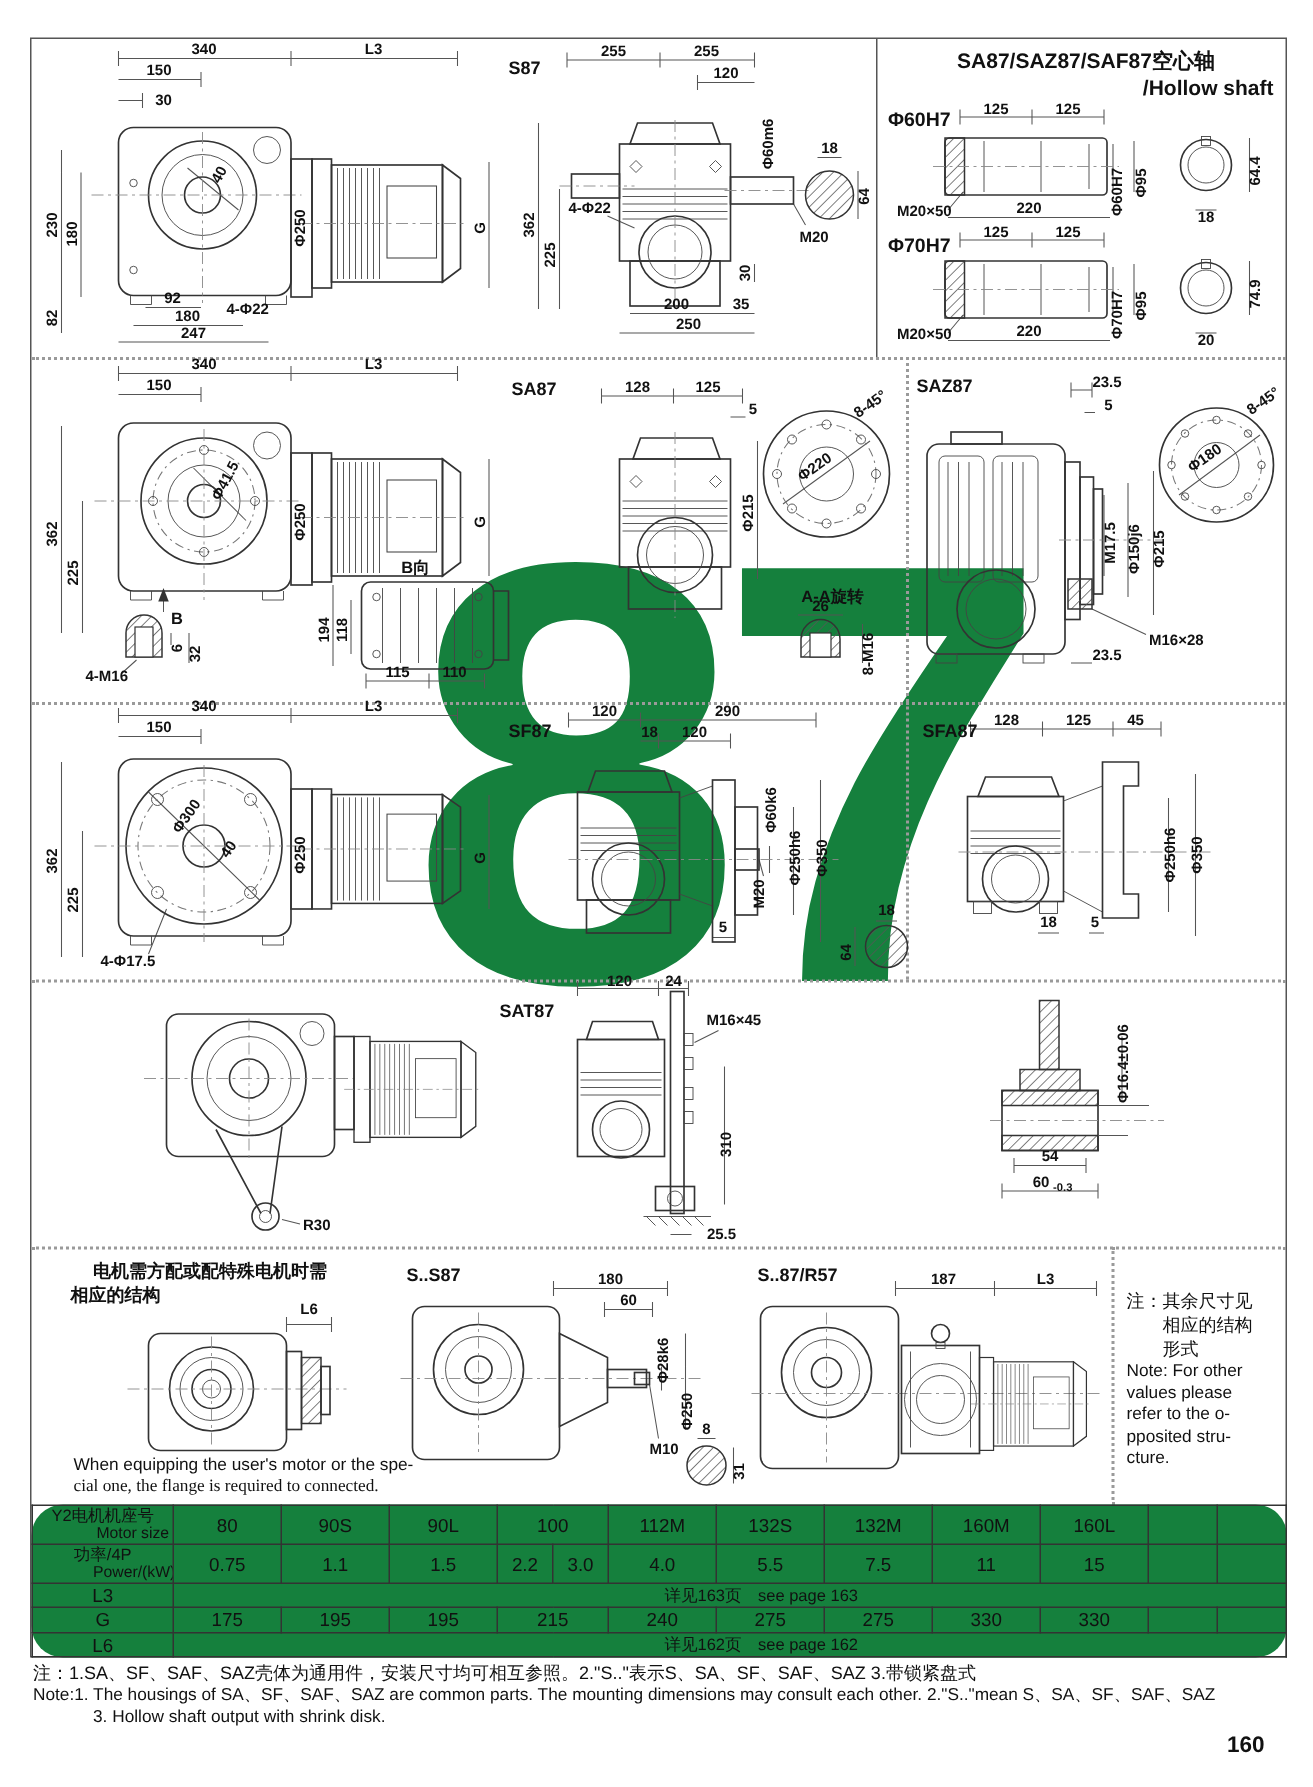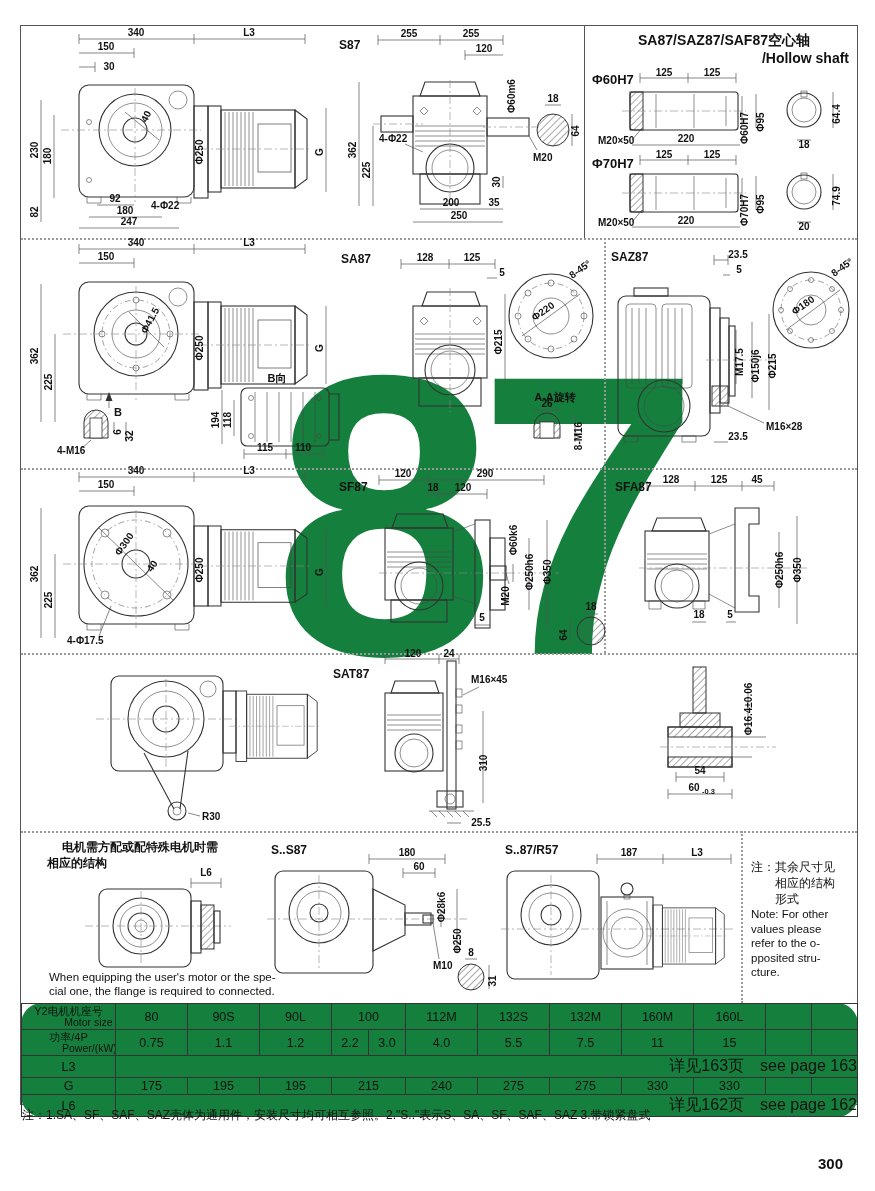--- a/index.html
+++ b/index.html
@@ -27,21 +27,21 @@
   text.dt{font:700 11px "Liberation Sans",sans-serif;fill:#111;text-anchor:middle;}
   text.ds{font:600 7.5px "Liberation Sans",sans-serif;fill:#111;text-anchor:start;}
   
   #dimtable{position:absolute;left:0;top:977px;width:836px;height:101px;border-collapse:collapse;
             table-layout:fixed;z-index:3;background:#15803d;border-radius:21px;}
   #dimtable td{border:1.4px solid #333;text-align:center;font-size:12.5px;padding:0;overflow:hidden;}
   #dimtable .lbl{font-size:12.5px;}
   #dimtable .two{line-height:11px;}
   #dimtable .two .cn{font-size:11px;}
   #dimtable .two .en{font-size:10.5px;margin-left:40px;}
-  #dimtable .long{text-align:right;padding-left:42px;font-size:16px;}
+  #dimtable .long{text-align:center;padding-left:42px;font-size:11px;}
   #notesblk{position:absolute;left:22px;top:1107px;width:840px;z-index:3;}
   #notesblk div{white-space:nowrap;}
   .n-cn{font-size:12px;line-height:16px;}
   .n-en{font-size:11.5px;line-height:15px;}
   .n-en3{font-size:11.5px;line-height:15px;padding-left:40px;}
   #pageno{position:absolute;left:818px;top:1155px;font-size:15px;font-weight:600;}
   .notecol div{font-size:12px;line-height:16px;white-space:nowrap;}
   .notecol .en{font-size:11.5px;line-height:14.5px;}
 </style>
 </head>
@@ -591,21 +591,21 @@
         <path class="cl" d="M14,55 H160 M70,20 V94"></path>
       </g>
       <g>
         <rect class="ln" x="120" y="30" width="10" height="52"></rect>
         <rect class="ht" x="130" y="34" width="13" height="44"></rect>
         <rect class="ln" x="143" y="40" width="6" height="32"></rect>
       </g>
       <text class="d" x="135" y="5">L6</text>
     </svg>
     <div class="txt" style="left:28px;top:138px;font-size:11.5px;">When equipping the user's motor or the spe-</div>
-    <div class="txt" style="left:28px;top:152px;font-size:11.5px;">cial one, the flange is required to connected.</div>
+    <div class="txt" style="left:28px;top:152px;font-size:11.5px;font-family:Liberation Serif, serif;">cial one, the flange is required to connected.</div>
 
     <div class="ttl" style="left:250px;top:12px;">S..S87</div>
 
     <svg style="left:246px;top:24px;" width="235" height="146">
       <g>
         <path class="dm" d="M102,4 H178 M102,-1 V9 M178,-1 V9"></path>
         <path class="dm" d="M136,18 H168 M136,13 V23 M168,13 V23"></path>
         <path class="dm" d="M174,56 V72 M190,34 V98"></path>
         <path class="dm" d="M166,68 L172,104 M198,104 H210 M222,110 V134"></path>
       </g>
@@ -708,21 +708,21 @@
       <td></td>
       <td></td>
     </tr>
     <tr style="height:26px">
       <td class="two">
         <div class="cn">功率/4P</div>
         <div class="en">Power/(kW)</div>
       </td>
       <td>0.75</td>
       <td>1.1</td>
-      <td>1.2</td>
+      <td>1.5</td>
       <td>2.2</td>
       <td>3.0</td>
       <td>4.0</td>
       <td>5.5</td>
       <td>7.5</td>
       <td>11</td>
       <td>15</td>
       <td></td>
       <td></td>
     </tr>
@@ -747,17 +747,19 @@
     <tr style="height:16px">
       <td class="lbl">L6</td>
       <td class="long" colspan="12">详见162页　see page 162</td>
     </tr>
   </tbody>
       </table>
 </div>
 
 <div id="notesblk">
   <div class="n-cn">注：1.SA、SF、SAF、SAZ壳体为通用件，安装尺寸均可相互参照。2."S.."表示S、SA、SF、SAF、SAZ 3.带锁紧盘式</div>
+  <div class="n-en">Note:1. The housings of SA、SF、SAF、SAZ are common parts. The mounting dimensions may consult each other. 2."S.."mean S、SA、SF、SAF、SAZ</div>
+  <div class="n-en3">3. Hollow shaft output with shrink disk.</div>
 </div>
 
-<div id="pageno">300</div>
+<div id="pageno">160</div>
 
 </div>
 
 </body></html>

